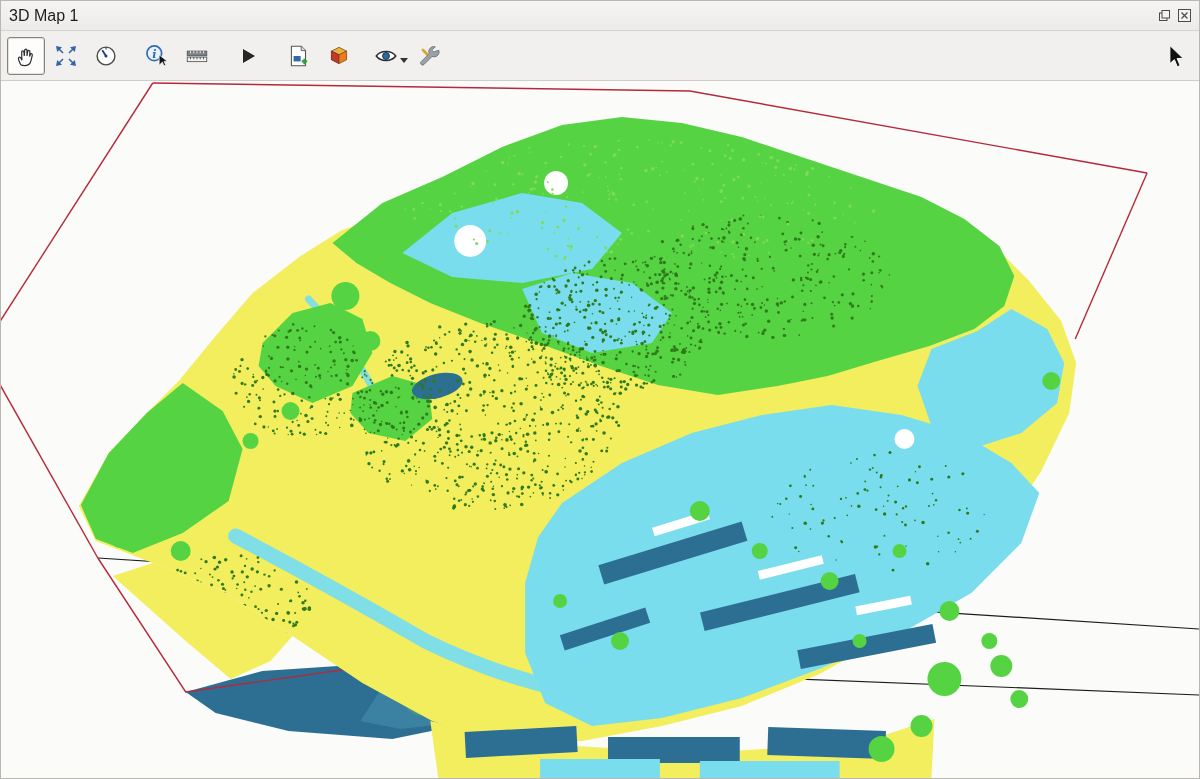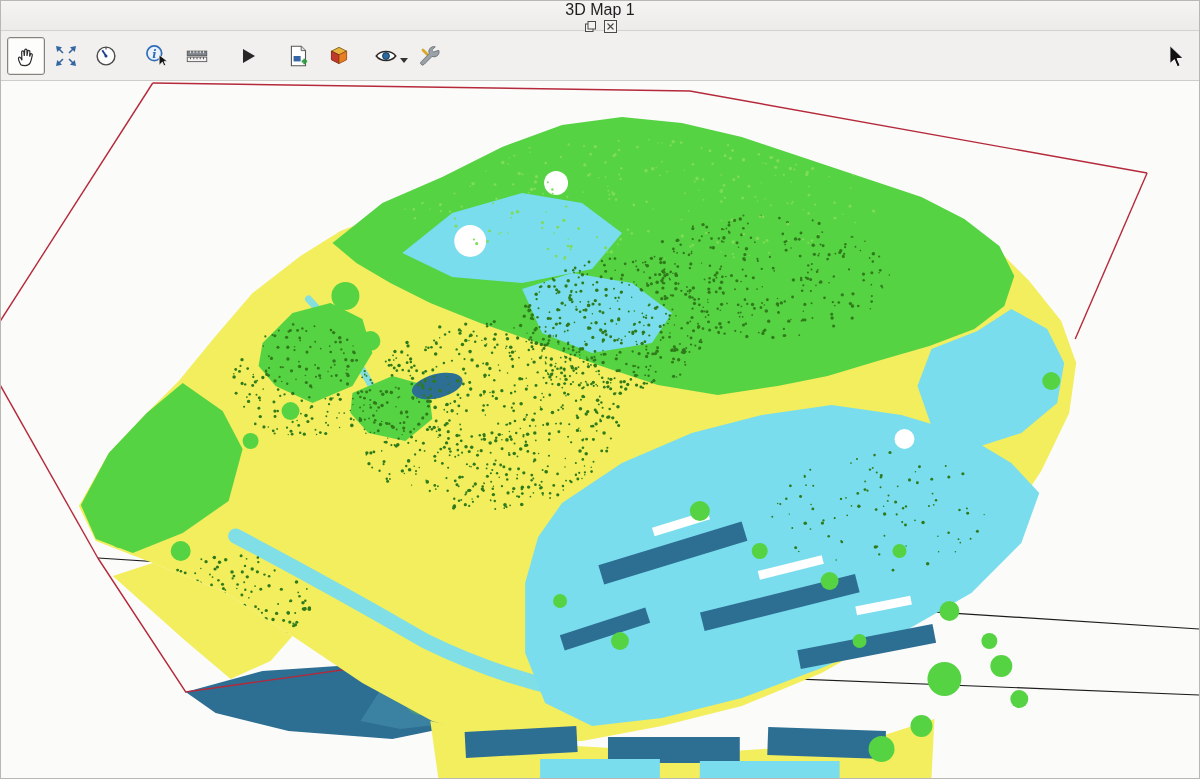--- a/index.html
+++ b/index.html
@@ -4,21 +4,21 @@
 <style>
   :root{
     --c-vegetation:#56d343; --c-vegetation-dark:#2f7a1a; --c-buildings:#79dded;
     --c-ground:#f2ee5e; --c-water:#2d6e93; --c-wireframe:#b5293a;
     --c-axis:#1c1c1c; --c-background:#fbfbfa;
   }
   *{box-sizing:border-box;}
   body{margin:0;font-family:"Liberation Sans",sans-serif;background:#d7d7d7;}
   .window{width:1200px;height:779px;background:#fff;position:relative;overflow:hidden;border:1px solid #b9b7b4;}
   .titlebar{height:30px;background:linear-gradient(#f5f4f2,#ecebe9);border-bottom:1px solid #d4d2cf;
-    display:flex;align-items:center;padding:0 8px;flex-direction:column;}
+    display:flex;align-items:center;padding:0 8px;}
   .titlebar .title{font-size:16px;color:#1e1e1e;flex:1;}
   .win-controls{display:flex;gap:6px;align-items:center;}
   .win-btn{width:14px;height:14px;display:flex;align-items:center;justify-content:center;background:none;border:none;padding:0;cursor:pointer;}
   .toolbar{height:50px;background:#f1f0ee;border-bottom:1px solid #cfcdc9;display:flex;align-items:center;
     padding:0 6px;gap:2px;}
   .tool{width:38px;height:38px;display:flex;align-items:center;justify-content:center;background:transparent;
     border:1px solid transparent;border-radius:3px;padding:0;cursor:pointer;position:relative;}
   .tool.active{background:#fdfdfc;border:1px solid #86837e;box-shadow:0 0 0 1px #e3e1dd inset;}
   .gap{width:9px;flex:0 0 auto;}
   .dd{margin-left:1px;margin-top:10px;}

